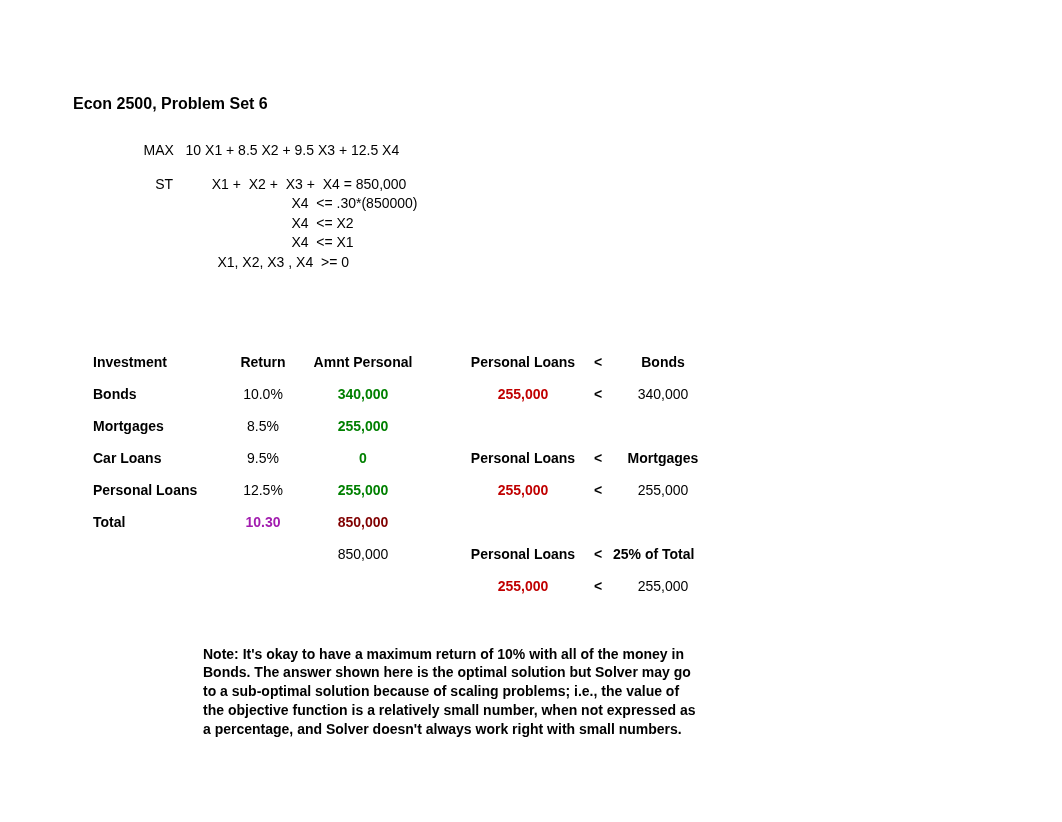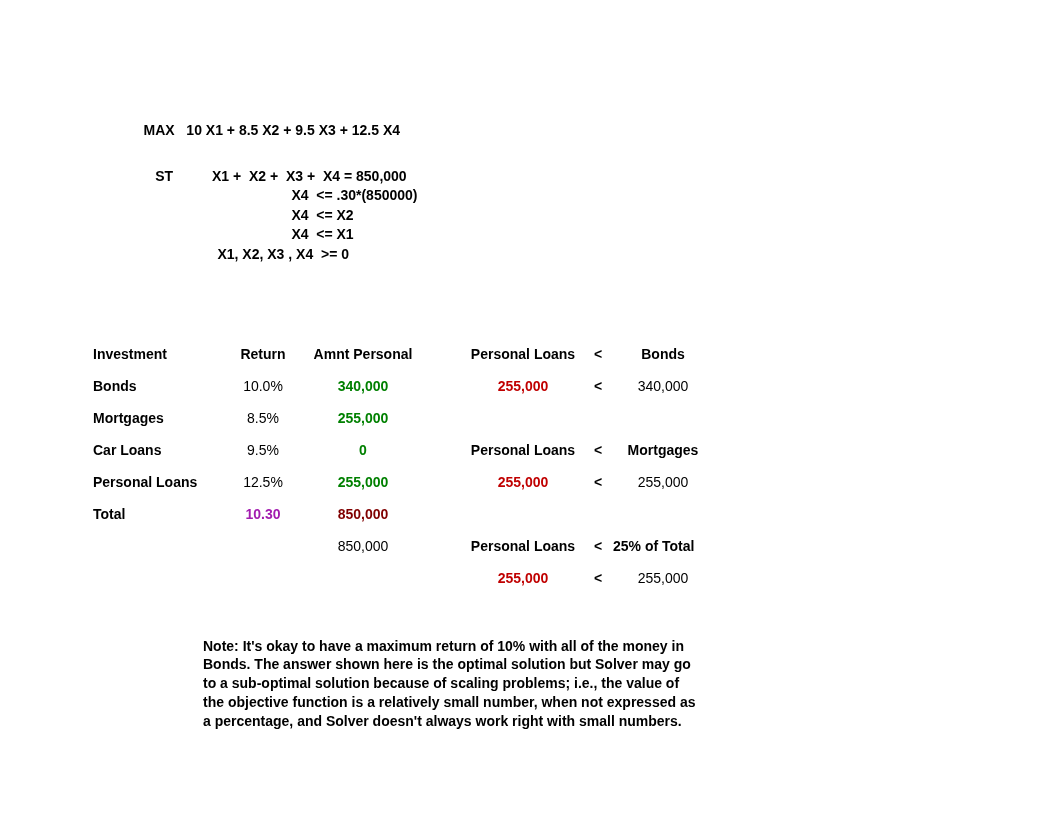--- a/index.html
+++ b/index.html
@@ -24,22 +24,21 @@
       margin-left: 55px;
       line-height: 1.4;
       font-size: 14px;
     }
     .defs pre {
       font-family: Arial, Helvetica, sans-serif;
       margin: 0;
       white-space: pre;
     }
     .defs .block2 {
-      margin-top: 26px;
-      font-weight: bold;
+      margin-top: 14px;
     }
     .tbl {
       margin-top: 80px;
       margin-left: 20px;
       display: grid;
       grid-template-columns: 130px 80px 120px 40px 120px 30px 100px;
       row-gap: 14px;
       font-size: 14px;
     }
     .tbl > div {
@@ -60,20 +59,21 @@
       font-weight: bold;
       line-height: 1.35;
       font-size: 14px;
     }
   </style>
 </head>
 <body>
 
 <div class="page">
 
+  <div class="title">Econ 2500, Problem Set 6</div>
 
   <div class="defs">
 <pre class="block2">    <span>MAX</span>   <span>10 X1 + 8.5 X2 + 9.5 X3 + 12.5 X4</span></pre>
 <pre class="block2">       <span>ST</span>          <span>X1 +  X2 +  X3 +  X4 = 850,000</span>
                                           <span>X4  &lt;= .30*(850000)</span>
                                           <span>X4  &lt;= X2</span>
                                           <span>X4  &lt;= X1</span>
                        <span>X1, X2, X3 , X4  &gt;= 0</span></pre>
   </div>
 

